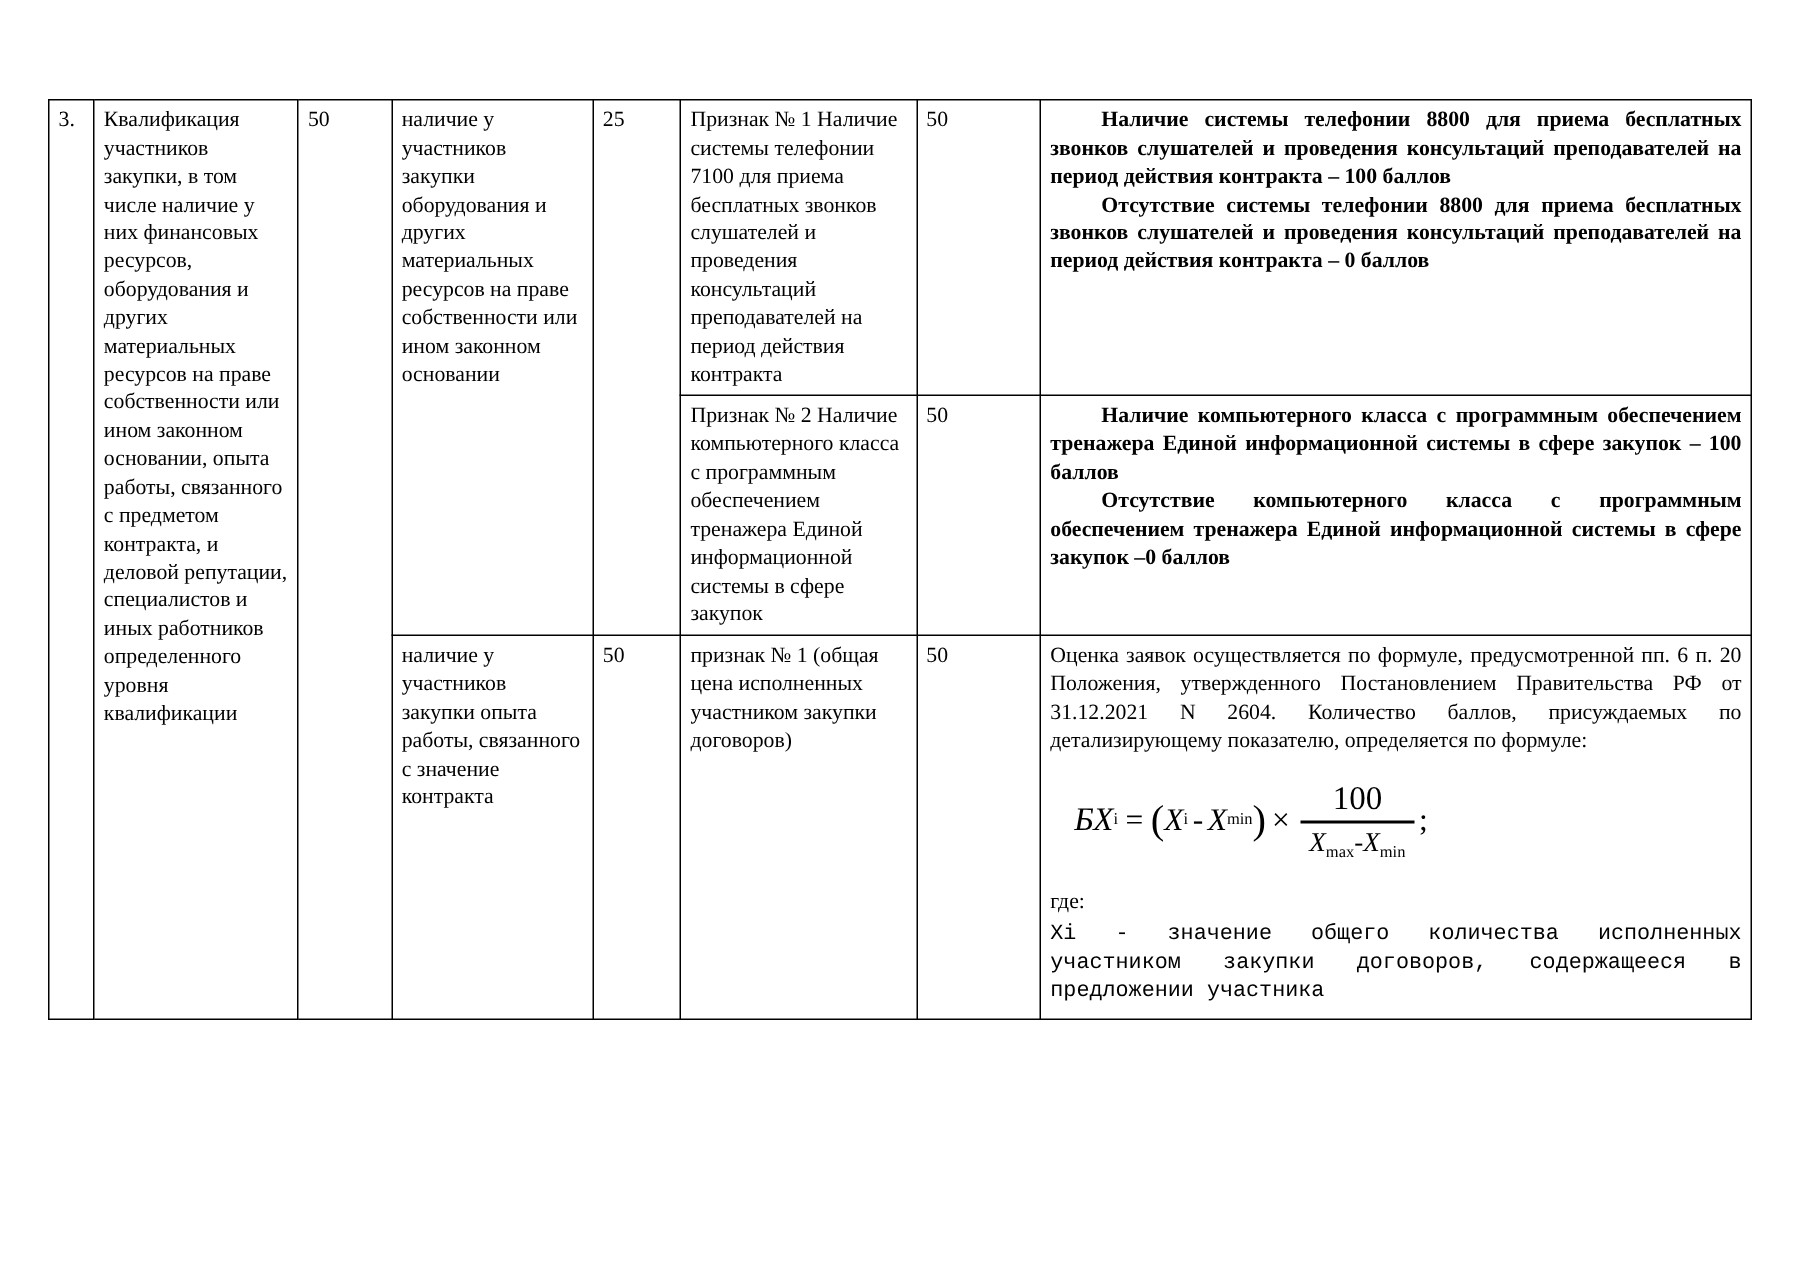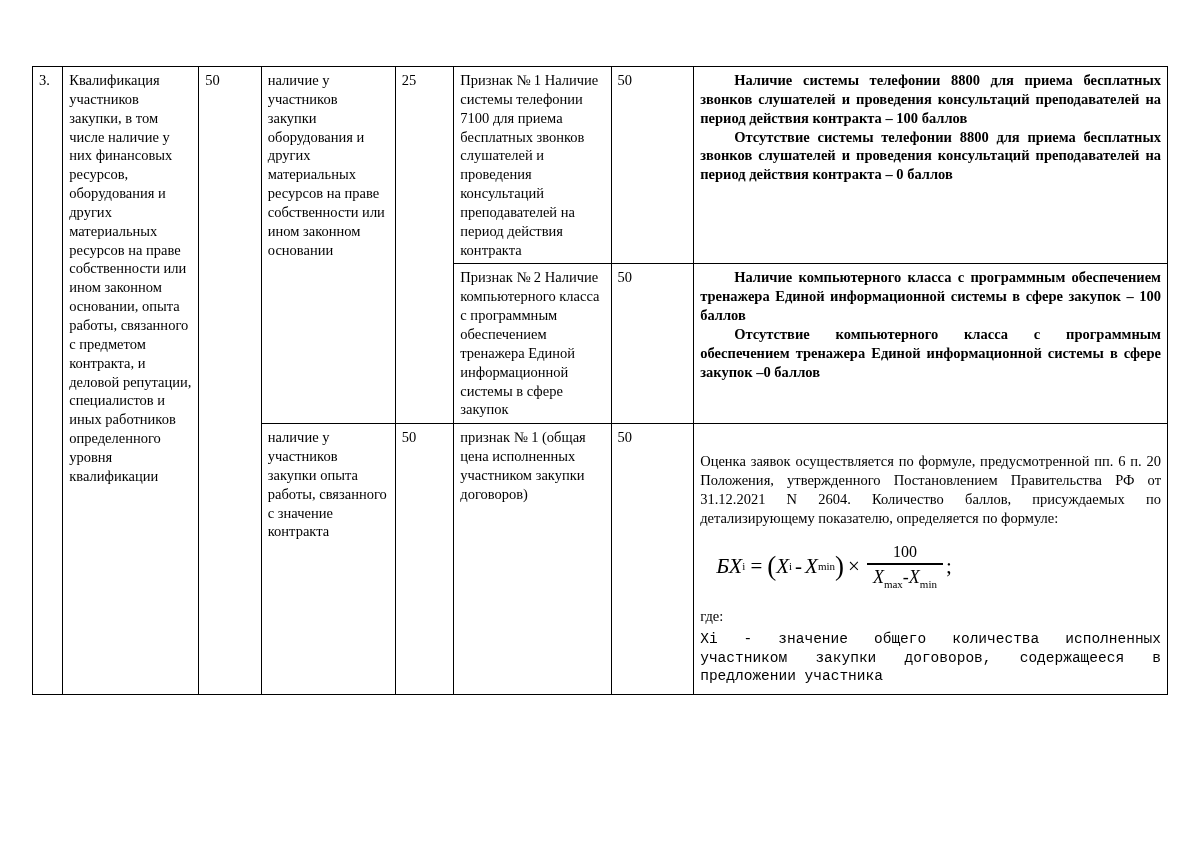--- a/index.html
+++ b/index.html
@@ -77,21 +77,20 @@
   .formula-cell {
     padding: 6px 8px 8px 8px;
     line-height: 1.30;
     text-align: justify;
   }
   .formula-cell p {
     margin: 0 0 4px 0;
   }
   .formula-cell p.ind {
     text-indent: 0;
-    margin-top: 24px;
   }
   .formula-wrap {
     margin: 14px 0 16px 0;
     padding-left: 16px;
   }
   .formula {
     font-family: "Liberation Serif", serif;
     font-size: 21px;
     display: inline-flex;
     align-items: center;
@@ -109,21 +108,21 @@
   }
   .frac {
     display: inline-flex;
     flex-direction: column;
     align-items: center;
     vertical-align: middle;
     margin: 0 3px;
   }
   .frac .top {
     padding: 0 6px 1px 6px;
-    font-size: 16px;
+    font-size: 22px;
   }
   .frac .bar {
     width: 100%;
     height: 1.6px;
     background: #000;
   }
   .frac .bot {
     padding: 1px 6px 0 6px;
     font-size: 18px;
   }

